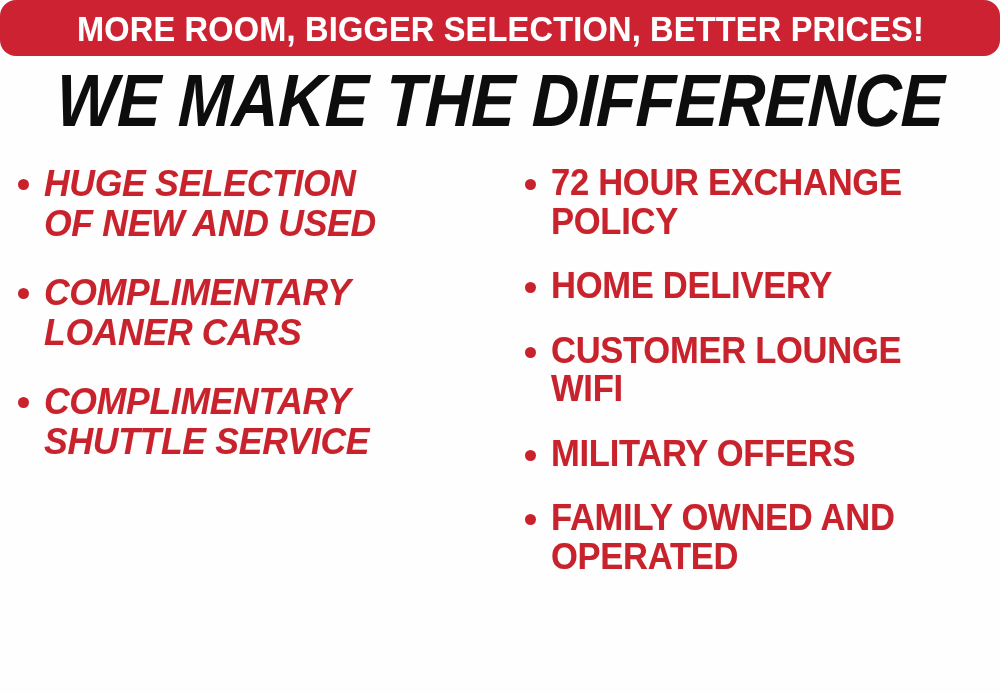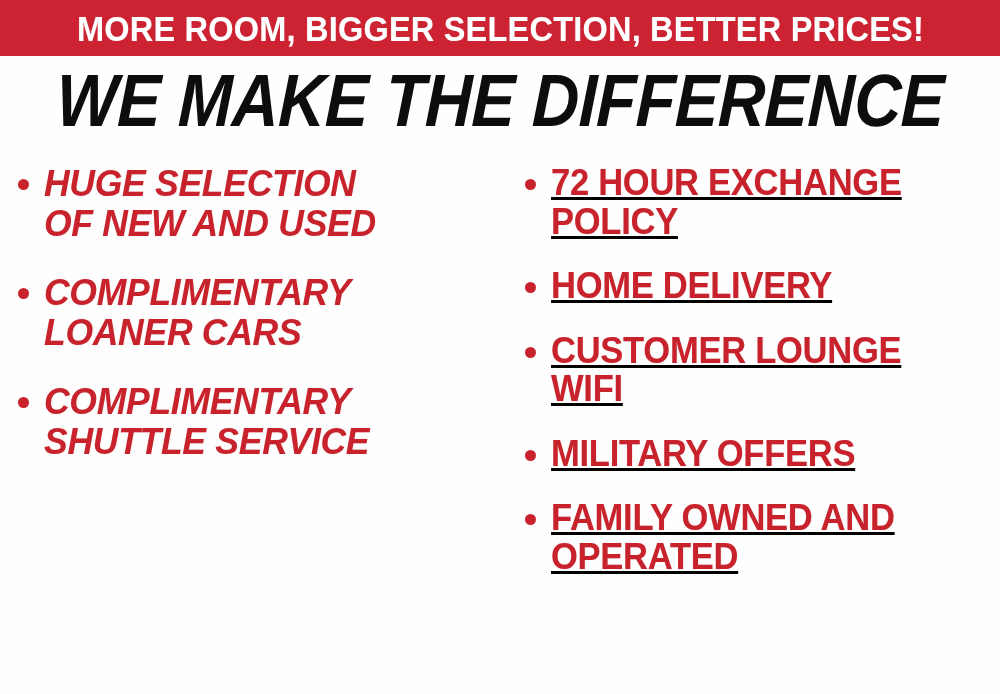--- a/index.html
+++ b/index.html
@@ -20,20 +20,21 @@
     position: absolute;
     left: 0;
     top: 0;
     width: 1000px;
     height: 56px;
     background: #cc2232;
     display: flex;
     align-items: center;
     justify-content: center;
     box-sizing: border-box;
+    border-radius: 16px;
   }
   .banner-text {
     color: #ffffff;
     font-family: "Liberation Sans", sans-serif;
     font-weight: bold;
     font-size: 35px;
     line-height: 1;
     letter-spacing: 0.2px;
     transform: scaleX(0.93);
     transform-origin: center center;
@@ -80,21 +81,20 @@
     padding-top: 14px;
   }
   .column-left {
     width: 505px;
     padding-left: 18px;
     font-style: italic;
   }
   .column-right {
     width: 495px;
     padding-left: 20px;
-    text-decoration: underline;
   }
 
   .bullet-item {
     display: flex;
     align-items: flex-start;
     margin-bottom: 30px;
   }
   .column-right .bullet-item {
     margin-bottom: 26px;
   }

